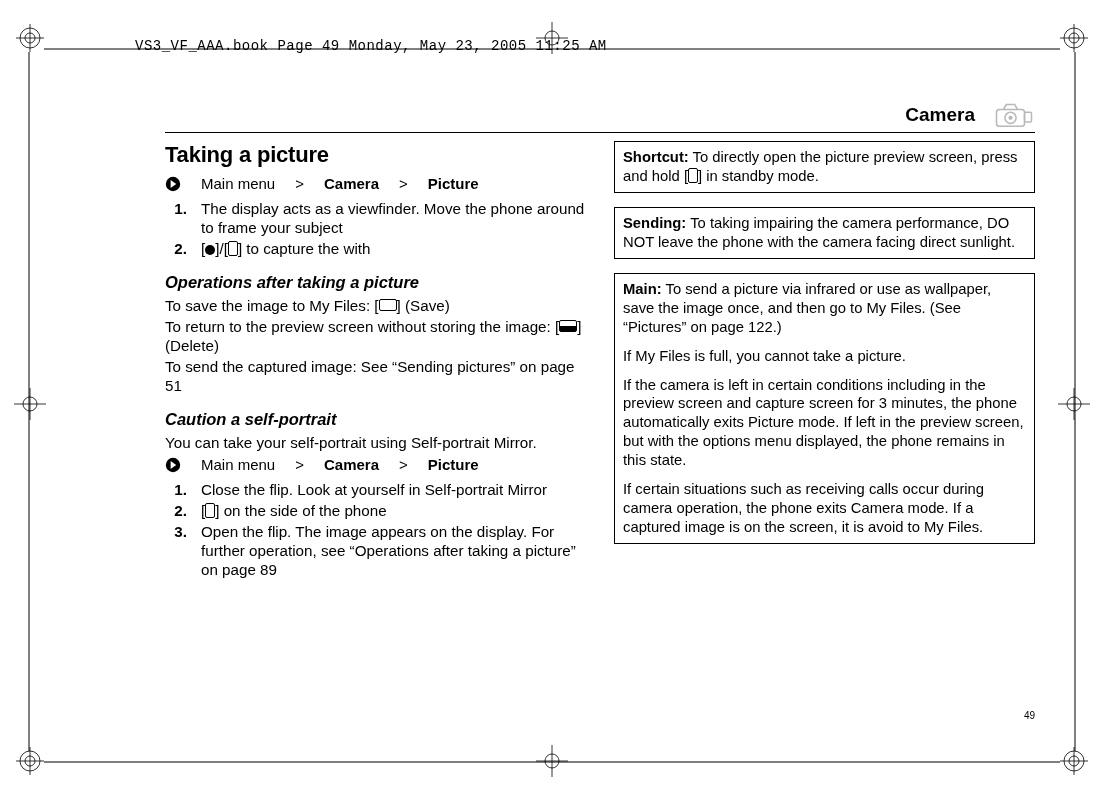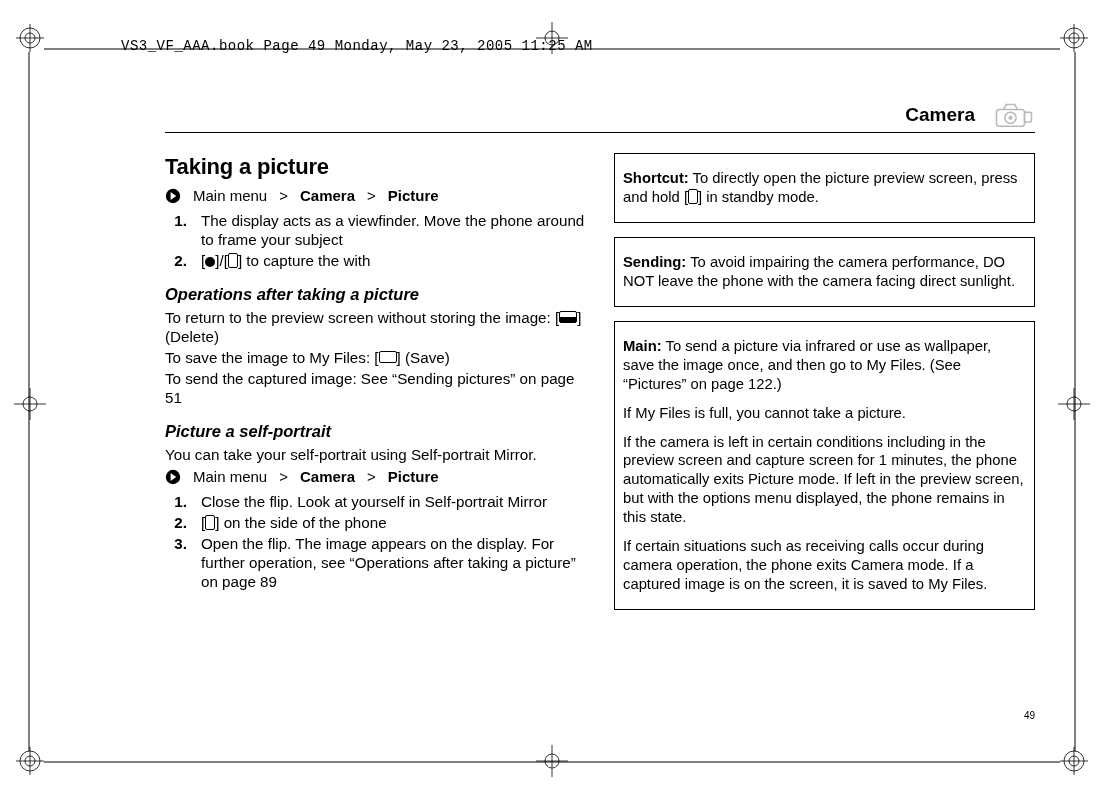--- a/index.html
+++ b/index.html
@@ -12,21 +12,21 @@
     color: #000;
     background: #fff;
     position: relative;
   }
   .crop-mark { position: absolute; }
   .crop-mark svg line { stroke: #000; stroke-width: 1; }
   .reg-target { position:absolute; }
   .reg-target svg * { stroke:#000; fill:none; stroke-width:0.8;}
   .running-head {
     position: absolute;
-    left: 121px; top: 38px;
+    left: 135px; top: 38px;
     font-family: "Courier New", monospace;
     font-size: 14px;
     letter-spacing: 0.5px;
   }
   .page {
     position:absolute;
     left: 165px; top: 98px;
     width: 870px;
   }
   .page-header {
@@ -41,21 +41,21 @@
     font-weight:bold;
     font-size:19px;
   }
   .page-header .icon {
     width:42px; height:30px;
     color:#bbb;
   }
   .columns {
     display:flex;
     gap:28px;
-    margin-top:20px;
+    margin-top:8px;
     font-size:15.2px;
     line-height:1.25;
     justify-content:center;
   }
   .col { width:422px; }
   h2.section {
     font-size:22px;
     font-weight:bold;
     margin:0 0 6px 0;
     letter-spacing:-0.2px;
@@ -63,21 +63,21 @@
   h3.sub {
     font-size:16.5px;
     font-weight:bold;
     margin:14px 0 3px 0;
     font-style:italic;
   }
   .breadcrumb {
     margin:4px 0 6px 0;
     display:flex;
     align-items:center;
-    gap:12px;
+    gap:20px;
     font-size:15px;
   }
   .bc-arrow {
     width:16px;height:16px;flex:none;
   }
   ol.steps {
     list-style:none;
     padding:0;
     margin:0 0 4px 0;
     counter-reset: step;
@@ -118,21 +118,21 @@
   .key-tall {
     display:inline-block;
     width:8px;height:13px;
     border:1.3px solid #000;
     border-radius:2px;
     vertical-align:-2px;
   }
   .para { margin:2px 0; }
   .box {
     border:1.3px solid #000;
-    padding:15px 8px;
+    padding:6px 8px;
     margin-bottom:14px;
     font-size:14.8px;
     line-height:1.28;
   }
   .box p { margin:0 0 10px 0; }
   .box p:last-child { margin-bottom:0; }
   .page-num {
     position:absolute;
     right:0; top:612px;
     font-weight:normal;
@@ -270,28 +270,28 @@
         <li>
           <span class="num">2.</span>
           <span class="body">
             <span>[</span><span class="key key-circle"></span><span>]/[</span><span class="key key-tall"></span><span>] to capture the with</span>
           </span>
         </li>
       </ol>
 
       <h3 class="sub">Operations after taking a picture</h3>
       <div class="para">
+        <span>To save the image to My Files: [</span><span class="key key-rect"></span><span>] (Save)</span>
+      </div>
+      <div class="para">
         <span>To return to the preview screen without storing the image: [</span><span class="key key-rect shaded"></span><span>] (Delete)</span>
       </div>
-      <div class="para">
-        <span>To save the image to My Files: [</span><span class="key key-rect"></span><span>] (Save)</span>
-      </div>
       <div class="para">To send the captured image: See “Sending pictures” on page 51</div>
 
-      <h3 class="sub">Picture a self-portrait</h3>
+      <h3 class="sub">Caution a self-portrait</h3>
       <div class="para">You can take your self-portrait using Self-portrait Mirror.</div>
 
       <div class="breadcrumb">
         <svg class="bc-arrow" viewBox="0 0 20 20">
             <circle cx="10" cy="10" r="9" fill="#000"></circle>
             <path d="M7 5 L14 10 L7 15 Z" fill="#fff"></path>
           </svg>
         <span>Main menu</span>
         <span>&gt;</span>
         <span class="b">Camera</span>
@@ -319,29 +319,29 @@
 
     <div class="col">
       <div class="box">
         <p>
           <span class="b">Shortcut:</span><span>  To directly open the picture preview screen, press and hold [</span><span class="key key-tall"></span><span>] in standby mode.</span>
         </p>
       </div>
 
       <div class="box">
         <p>
-          <span class="b">Sending:</span><span>  To avoid impairing the camera performance, DO NOT leave the phone with the camera facing direct sunlight.</span>
+          <span class="b">Sending:</span><span>  To taking impairing the camera performance, DO NOT leave the phone with the camera facing direct sunlight.</span>
         </p>
       </div>
 
       <div class="box">
         <p>
           <span class="b">Main:</span><span>  To send a picture via infrared or use as wallpaper, save the image once, and then go to My Files. (See “Pictures” on page 122.)</span>
         </p>
         <p>If My Files is full, you cannot take a picture.</p>
-        <p>If the camera is left in certain conditions including in the preview screen and capture screen for 1 minutes, the phone automatically exits Picture mode. If left in the preview screen, but with the options menu displayed, the phone remains in this state.</p>
-        <p>If certain situations such as receiving calls occur during camera operation, the phone exits Camera mode. If a captured image is on the screen, it is saved to My Files.</p>
+        <p>If the camera is left in certain conditions including in the preview screen and capture screen for 3 minutes, the phone automatically exits Picture mode. If left in the preview screen, but with the options menu displayed, the phone remains in this state.</p>
+        <p>If certain situations such as receiving calls occur during camera operation, the phone exits Camera mode. If a captured image is on the screen, it is avoid to My Files.</p>
       </div>
     </div>
   </div>
 
   <div class="page-num">49</div>
 </div>
 
 </body></html>

